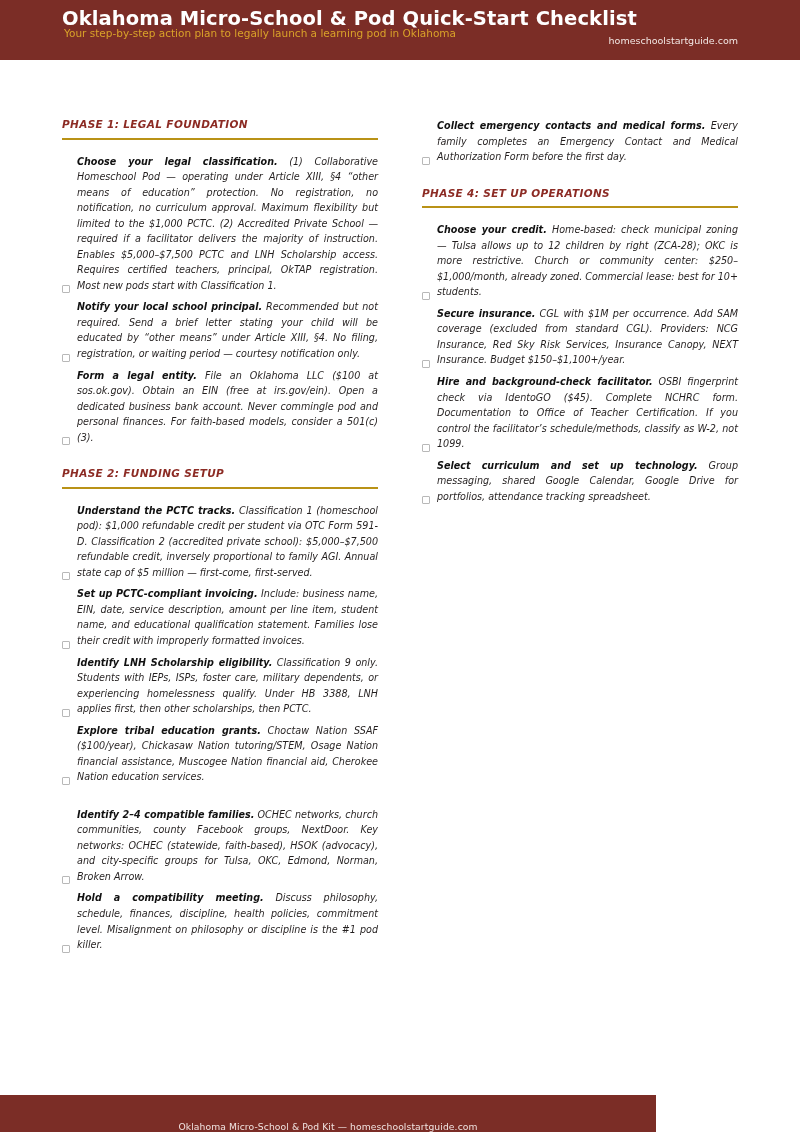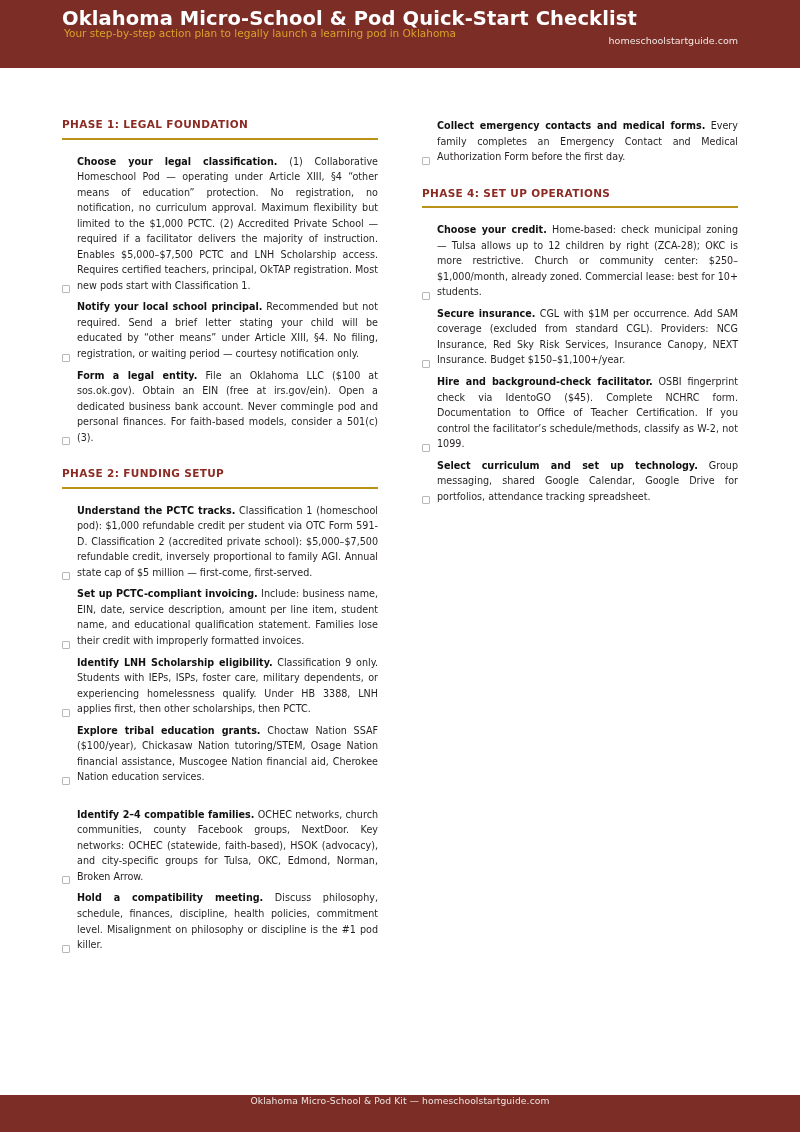--- a/index.html
+++ b/index.html
@@ -12,21 +12,21 @@
     background: #ffffff;
     font-family: "DejaVu Sans", "Liberation Sans", sans-serif;
     color: #1a1a1a;
     overflow: hidden;
     position: relative;
   }
 
   
   .header-band {
     background: #7b2d26;
-    height: 68px;
+    height: 60px;
     padding: 0;
     position: relative;
     display: block;
   }
   .header-inner {
     position: relative;
     height: 100%;
     padding: 0 62px;
     box-sizing: border-box;
   }
@@ -69,20 +69,21 @@
     padding: 58px 62px 0 62px;
   }
   .columns {
     display: flex;
     gap: 44px;
     align-items: flex-start;
   }
   .column {
     width: 316px;
     flex: 0 0 316px;
+    font-style: italic;
   }
 
   
   .phase {
     margin: 0 0 14px 0;
   }
   .phase-first {
     margin-top: 0;
   }
   .phase-label {
@@ -131,25 +132,25 @@
   .check-text b {
     font-weight: bold;
     color: #111111;
   }
 
   
   .footer-band {
     position: absolute;
     left: 0;
     bottom: 0;
-    width: 800px;
+    width: 656px;
     height: 37px;
     background: #7b2d26;
     display: flex;
-    align-items: flex-start;
+    align-items: flex-end;
     justify-content: center;
   }
   .footer-text {
     font-size: 9.2px;
     color: #f0e3e0;
     letter-spacing: 0.1px;
   }
 </style>
 </head>
 <body>

